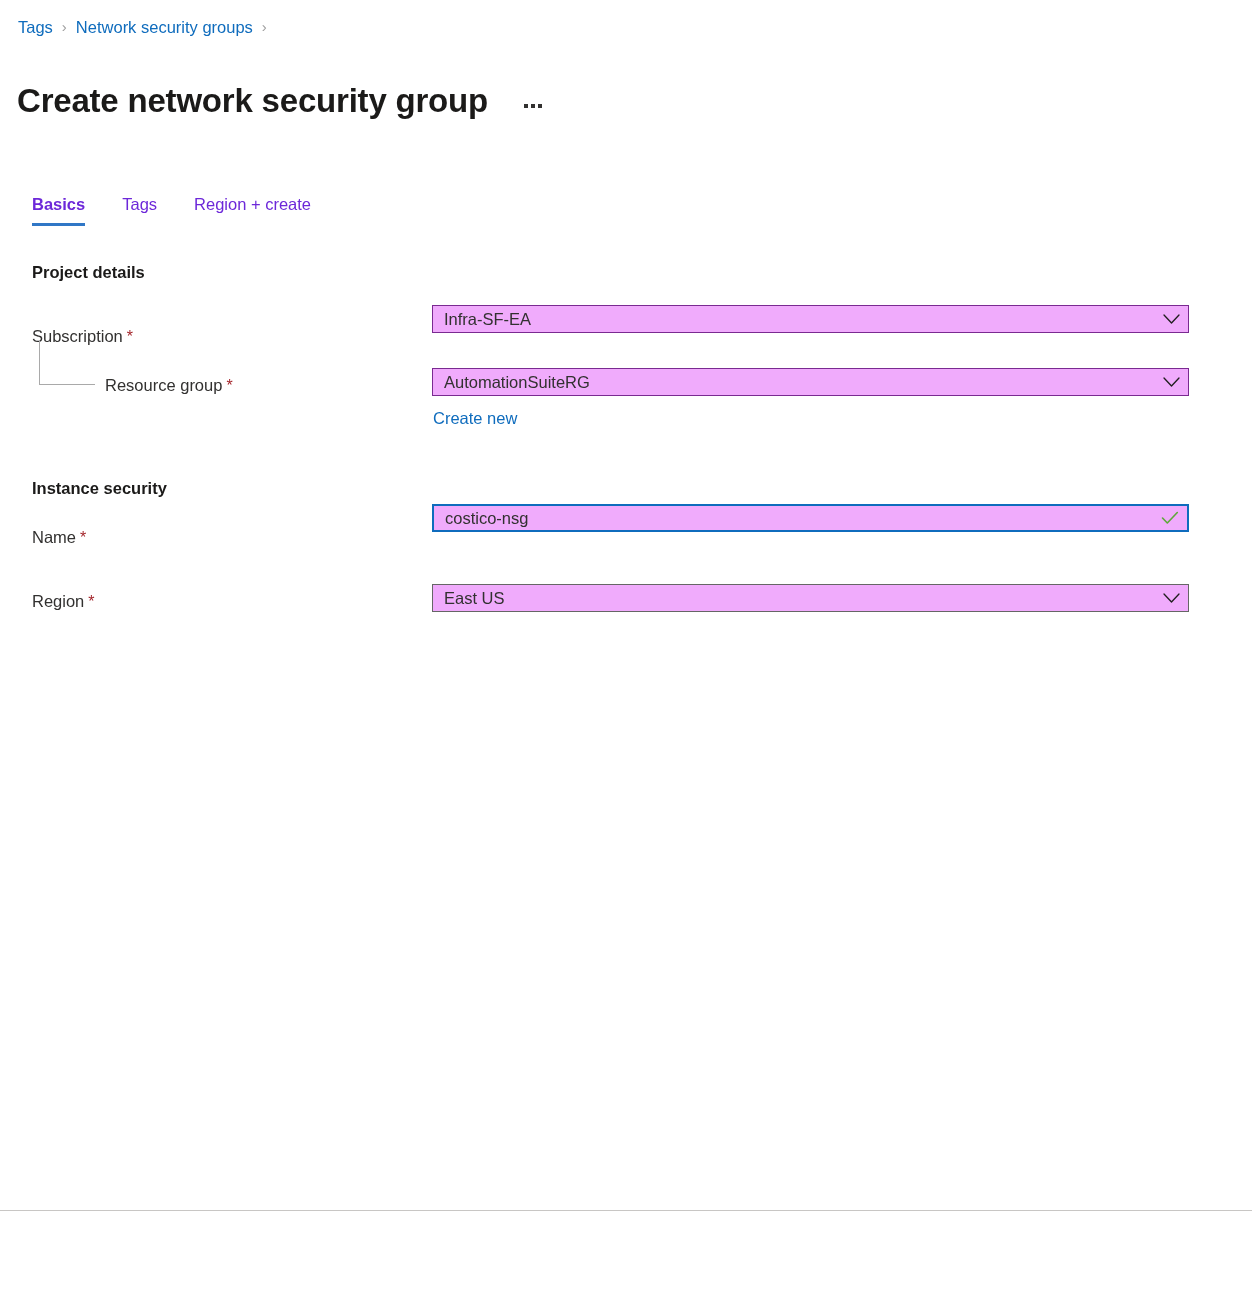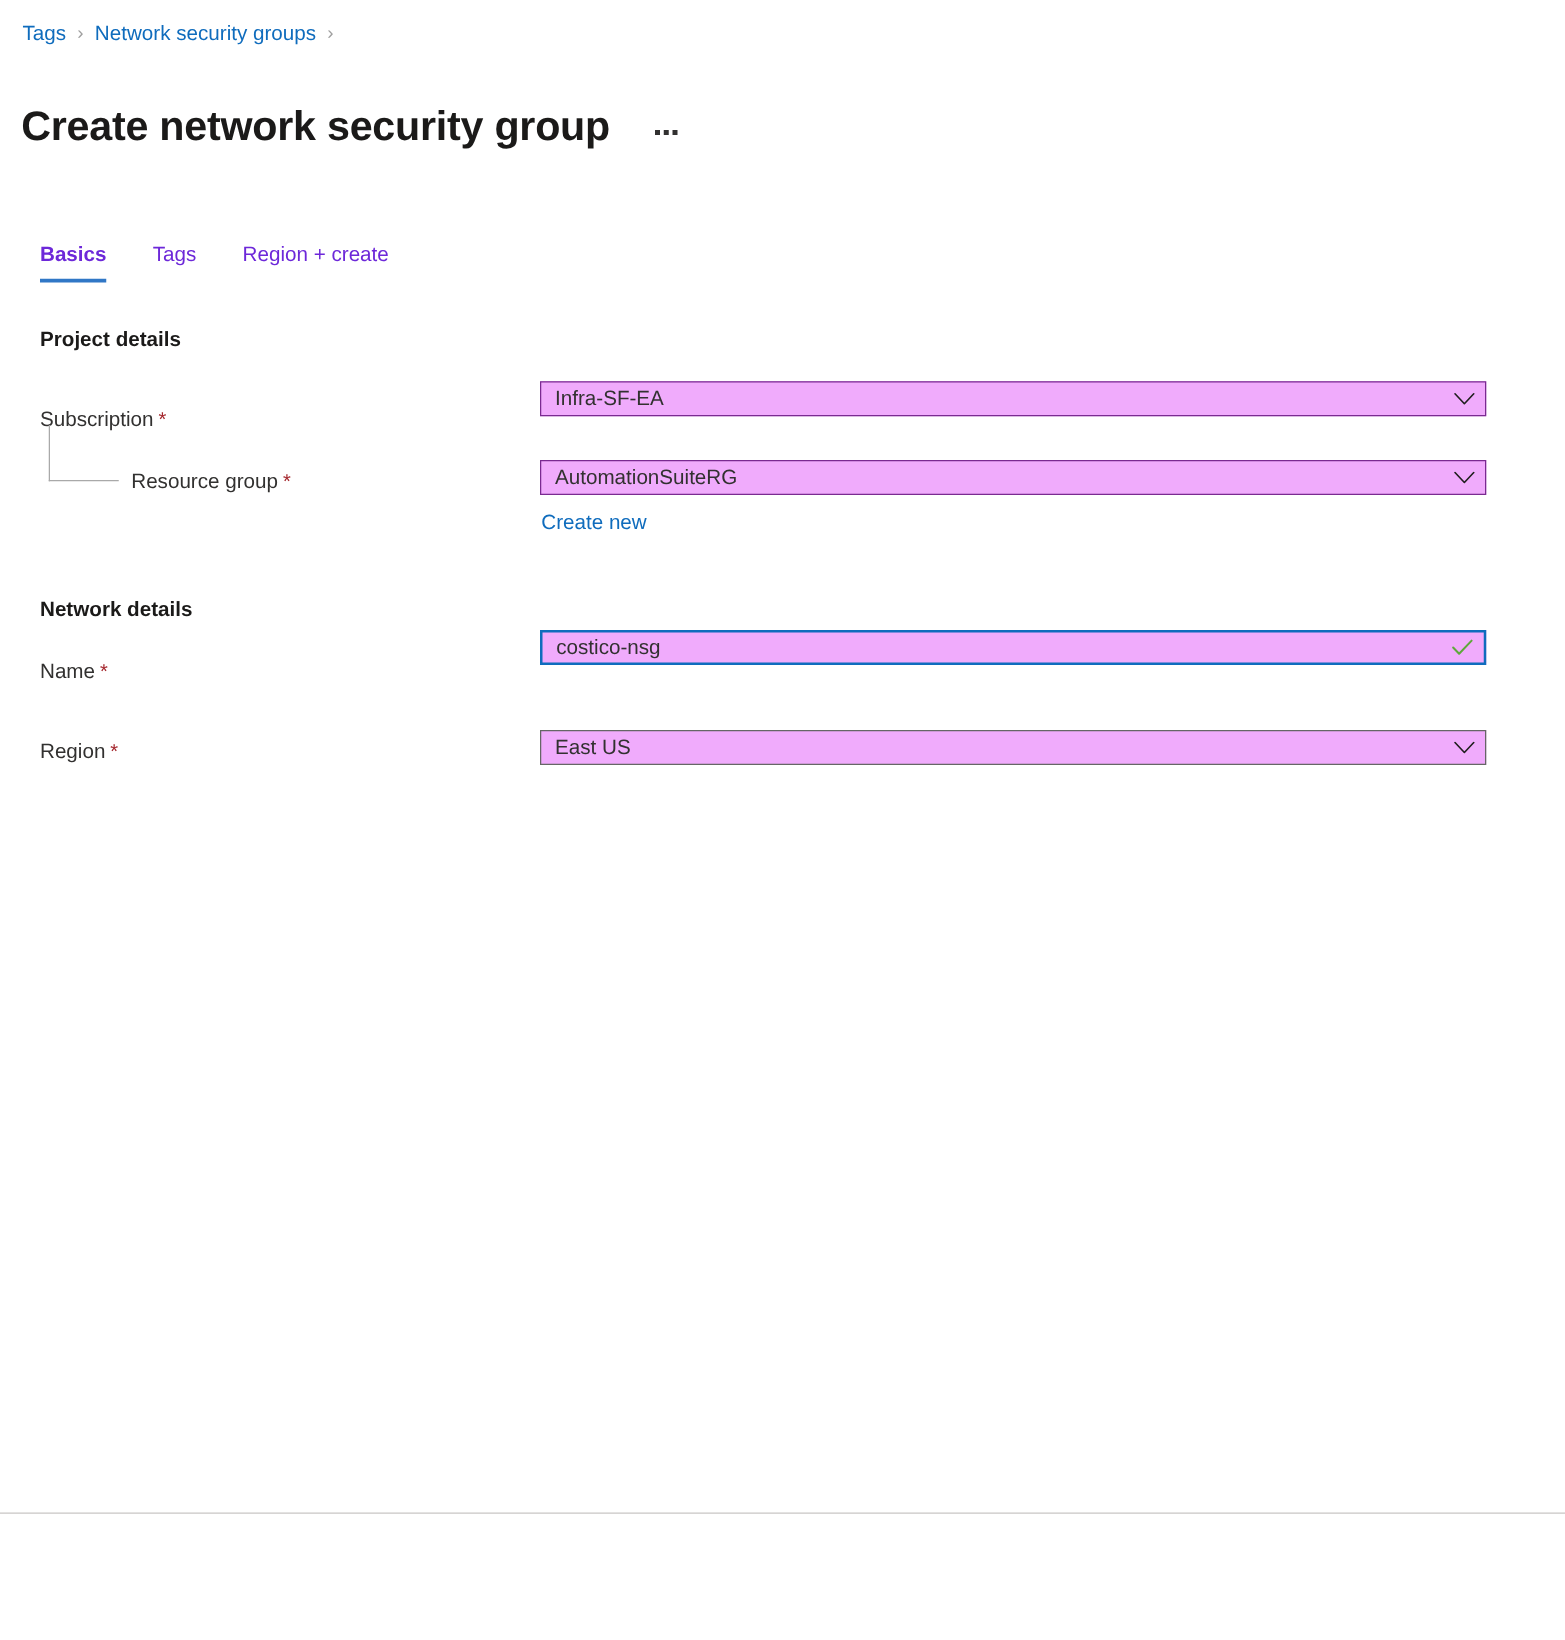--- a/index.html
+++ b/index.html
@@ -265,21 +265,21 @@
   <span class="val">AutomationSuiteRG</span>
   <span class="chevron">
     <svg width="17" height="11" viewBox="0 0 17 11" aria-hidden="true">
       <path d="M1 1 L8.5 9 L16 1" stroke="#201f1e" stroke-width="1.3" fill="none" stroke-linecap="round" stroke-linejoin="round"></path>
     </svg>
   </span>
 </div>
 
 <div class="link-inline">Create new</div>
 
-<div class="section-head" id="sec-instance">Network details</div>
+<div class="section-head" id="sec-instance">Instance security</div>
 
 <div class="field-label" id="lbl-name">
   <span>Name</span><span class="req">*</span>
 </div>
 
 <div class="control focus" id="ctl-name">
   <span class="val">costico-nsg</span>
   <span class="check">
     <svg width="18" height="14" viewBox="0 0 18 14" aria-hidden="true">
       <path d="M1.5 7 L6.3 12 L16.3 1.5" stroke="#5ea83a" stroke-width="1.6" fill="none" stroke-linecap="round" stroke-linejoin="round"></path>

